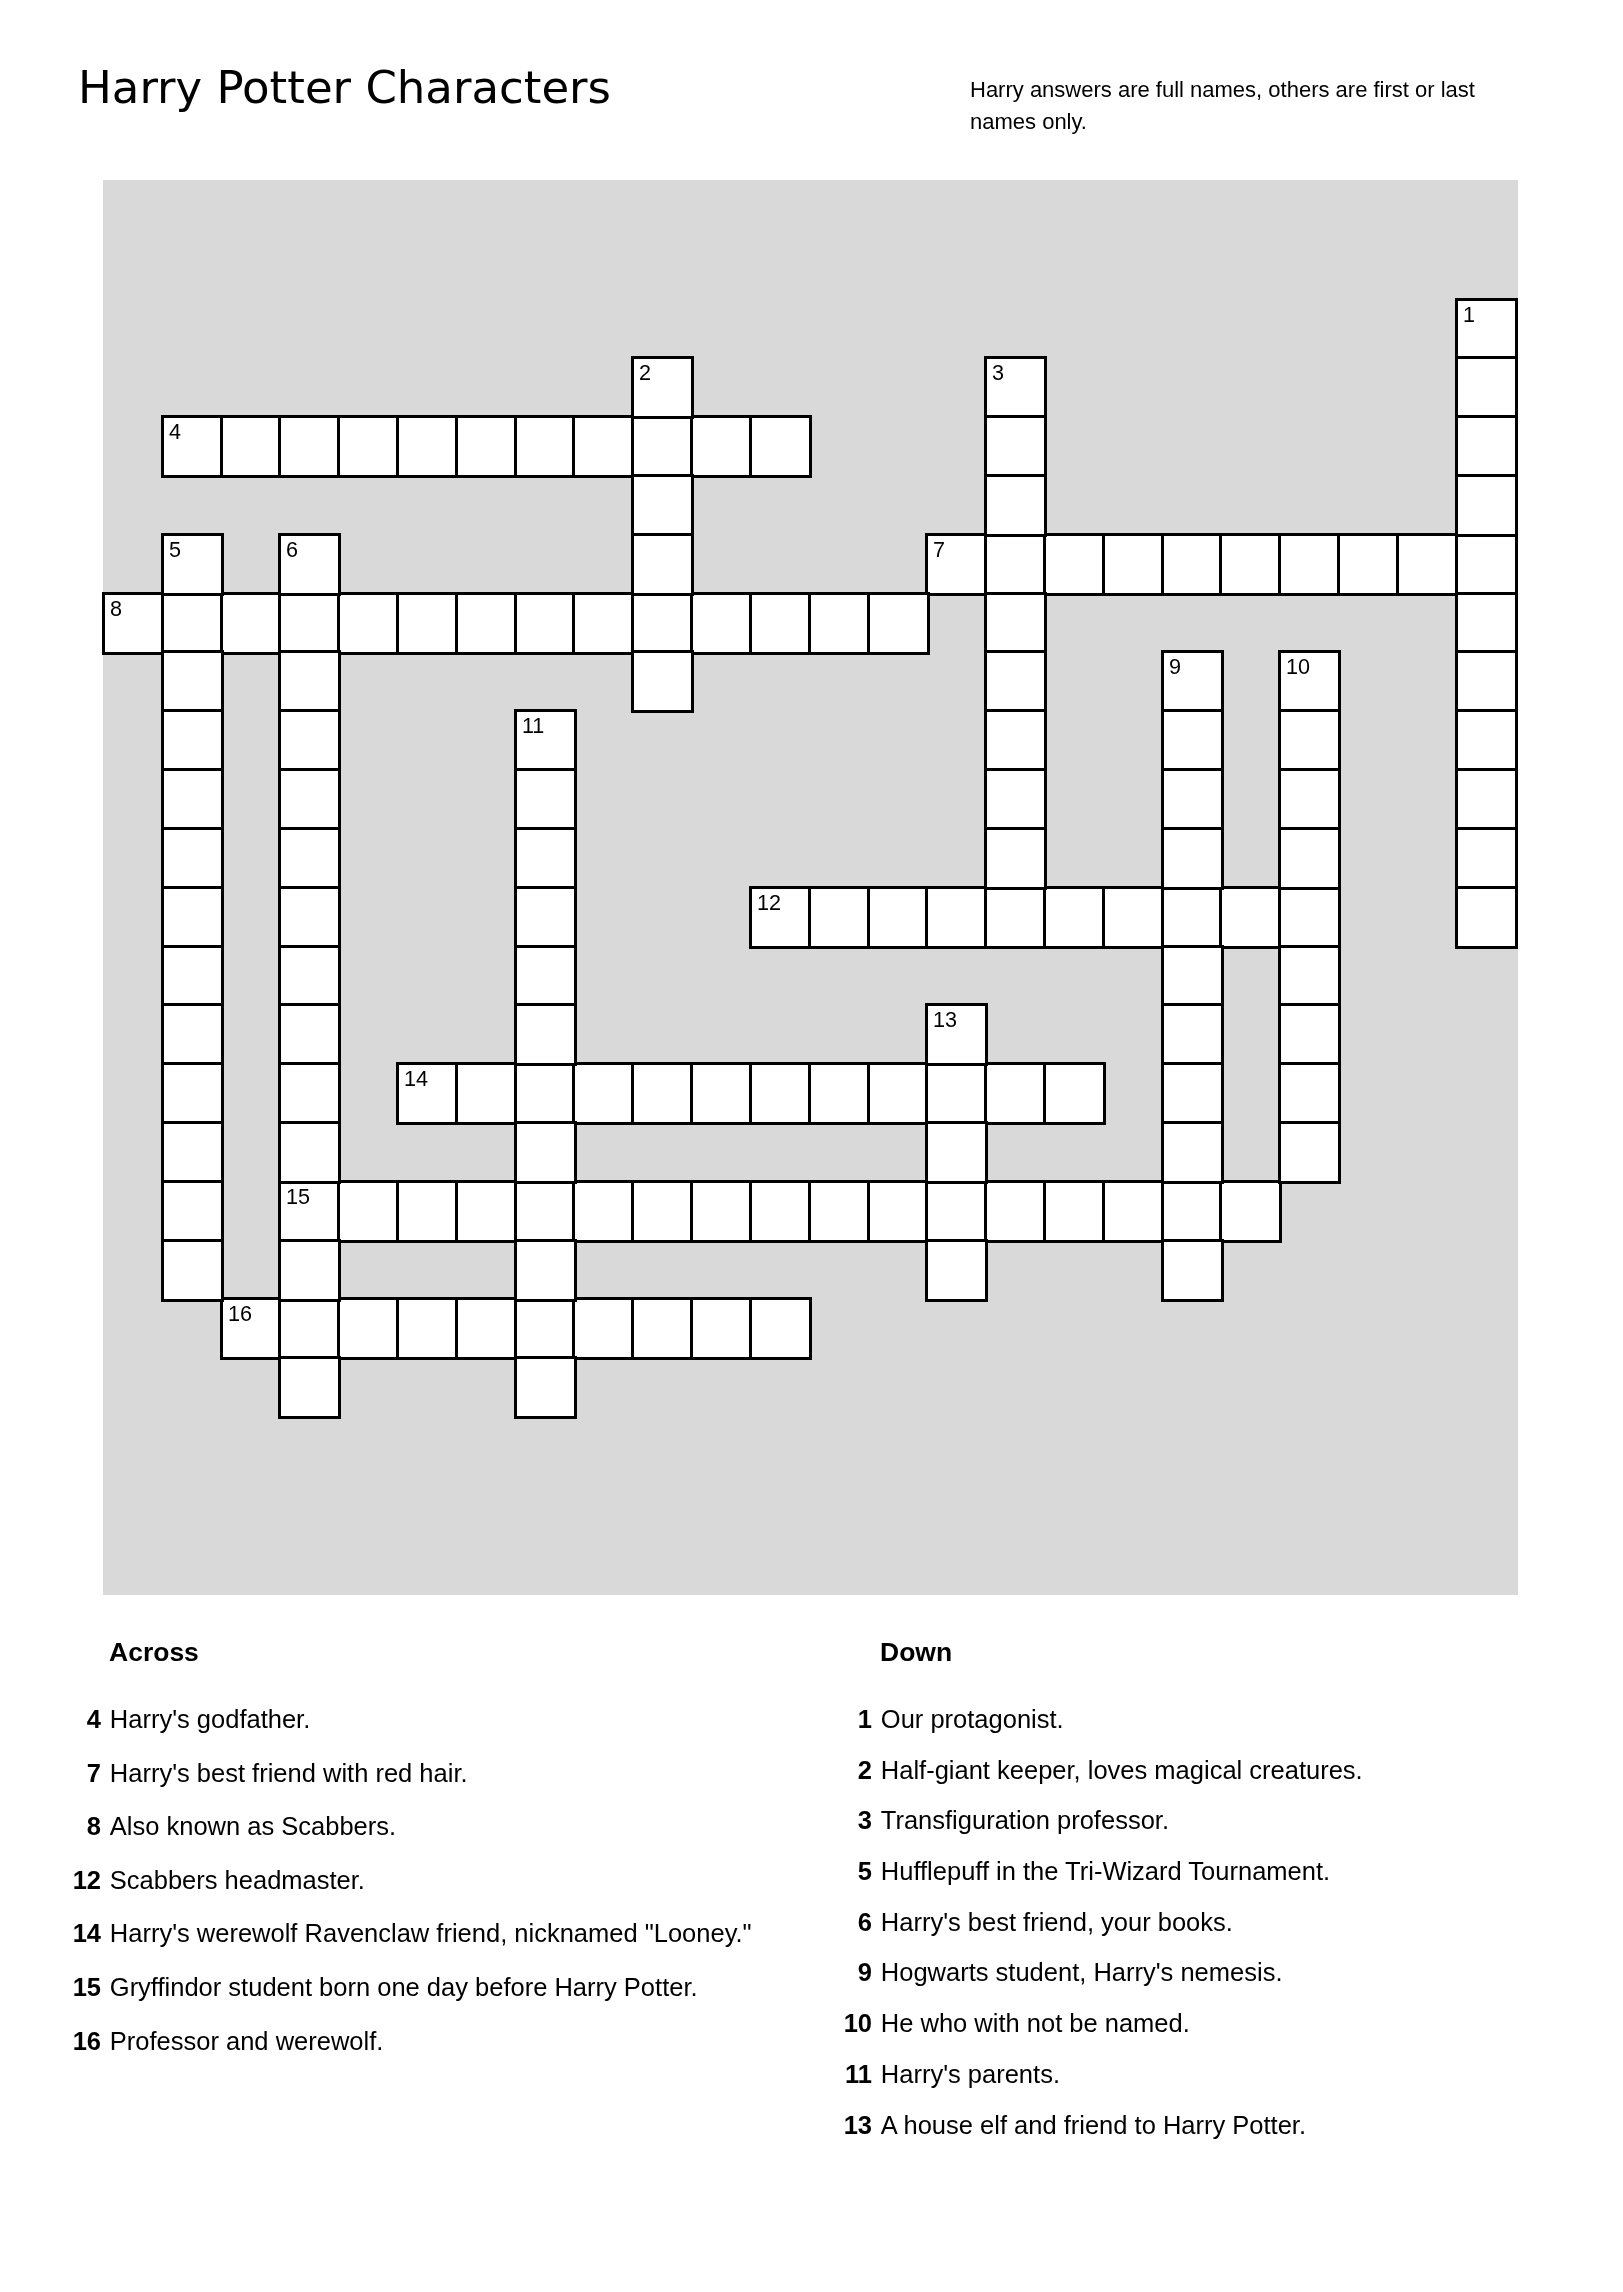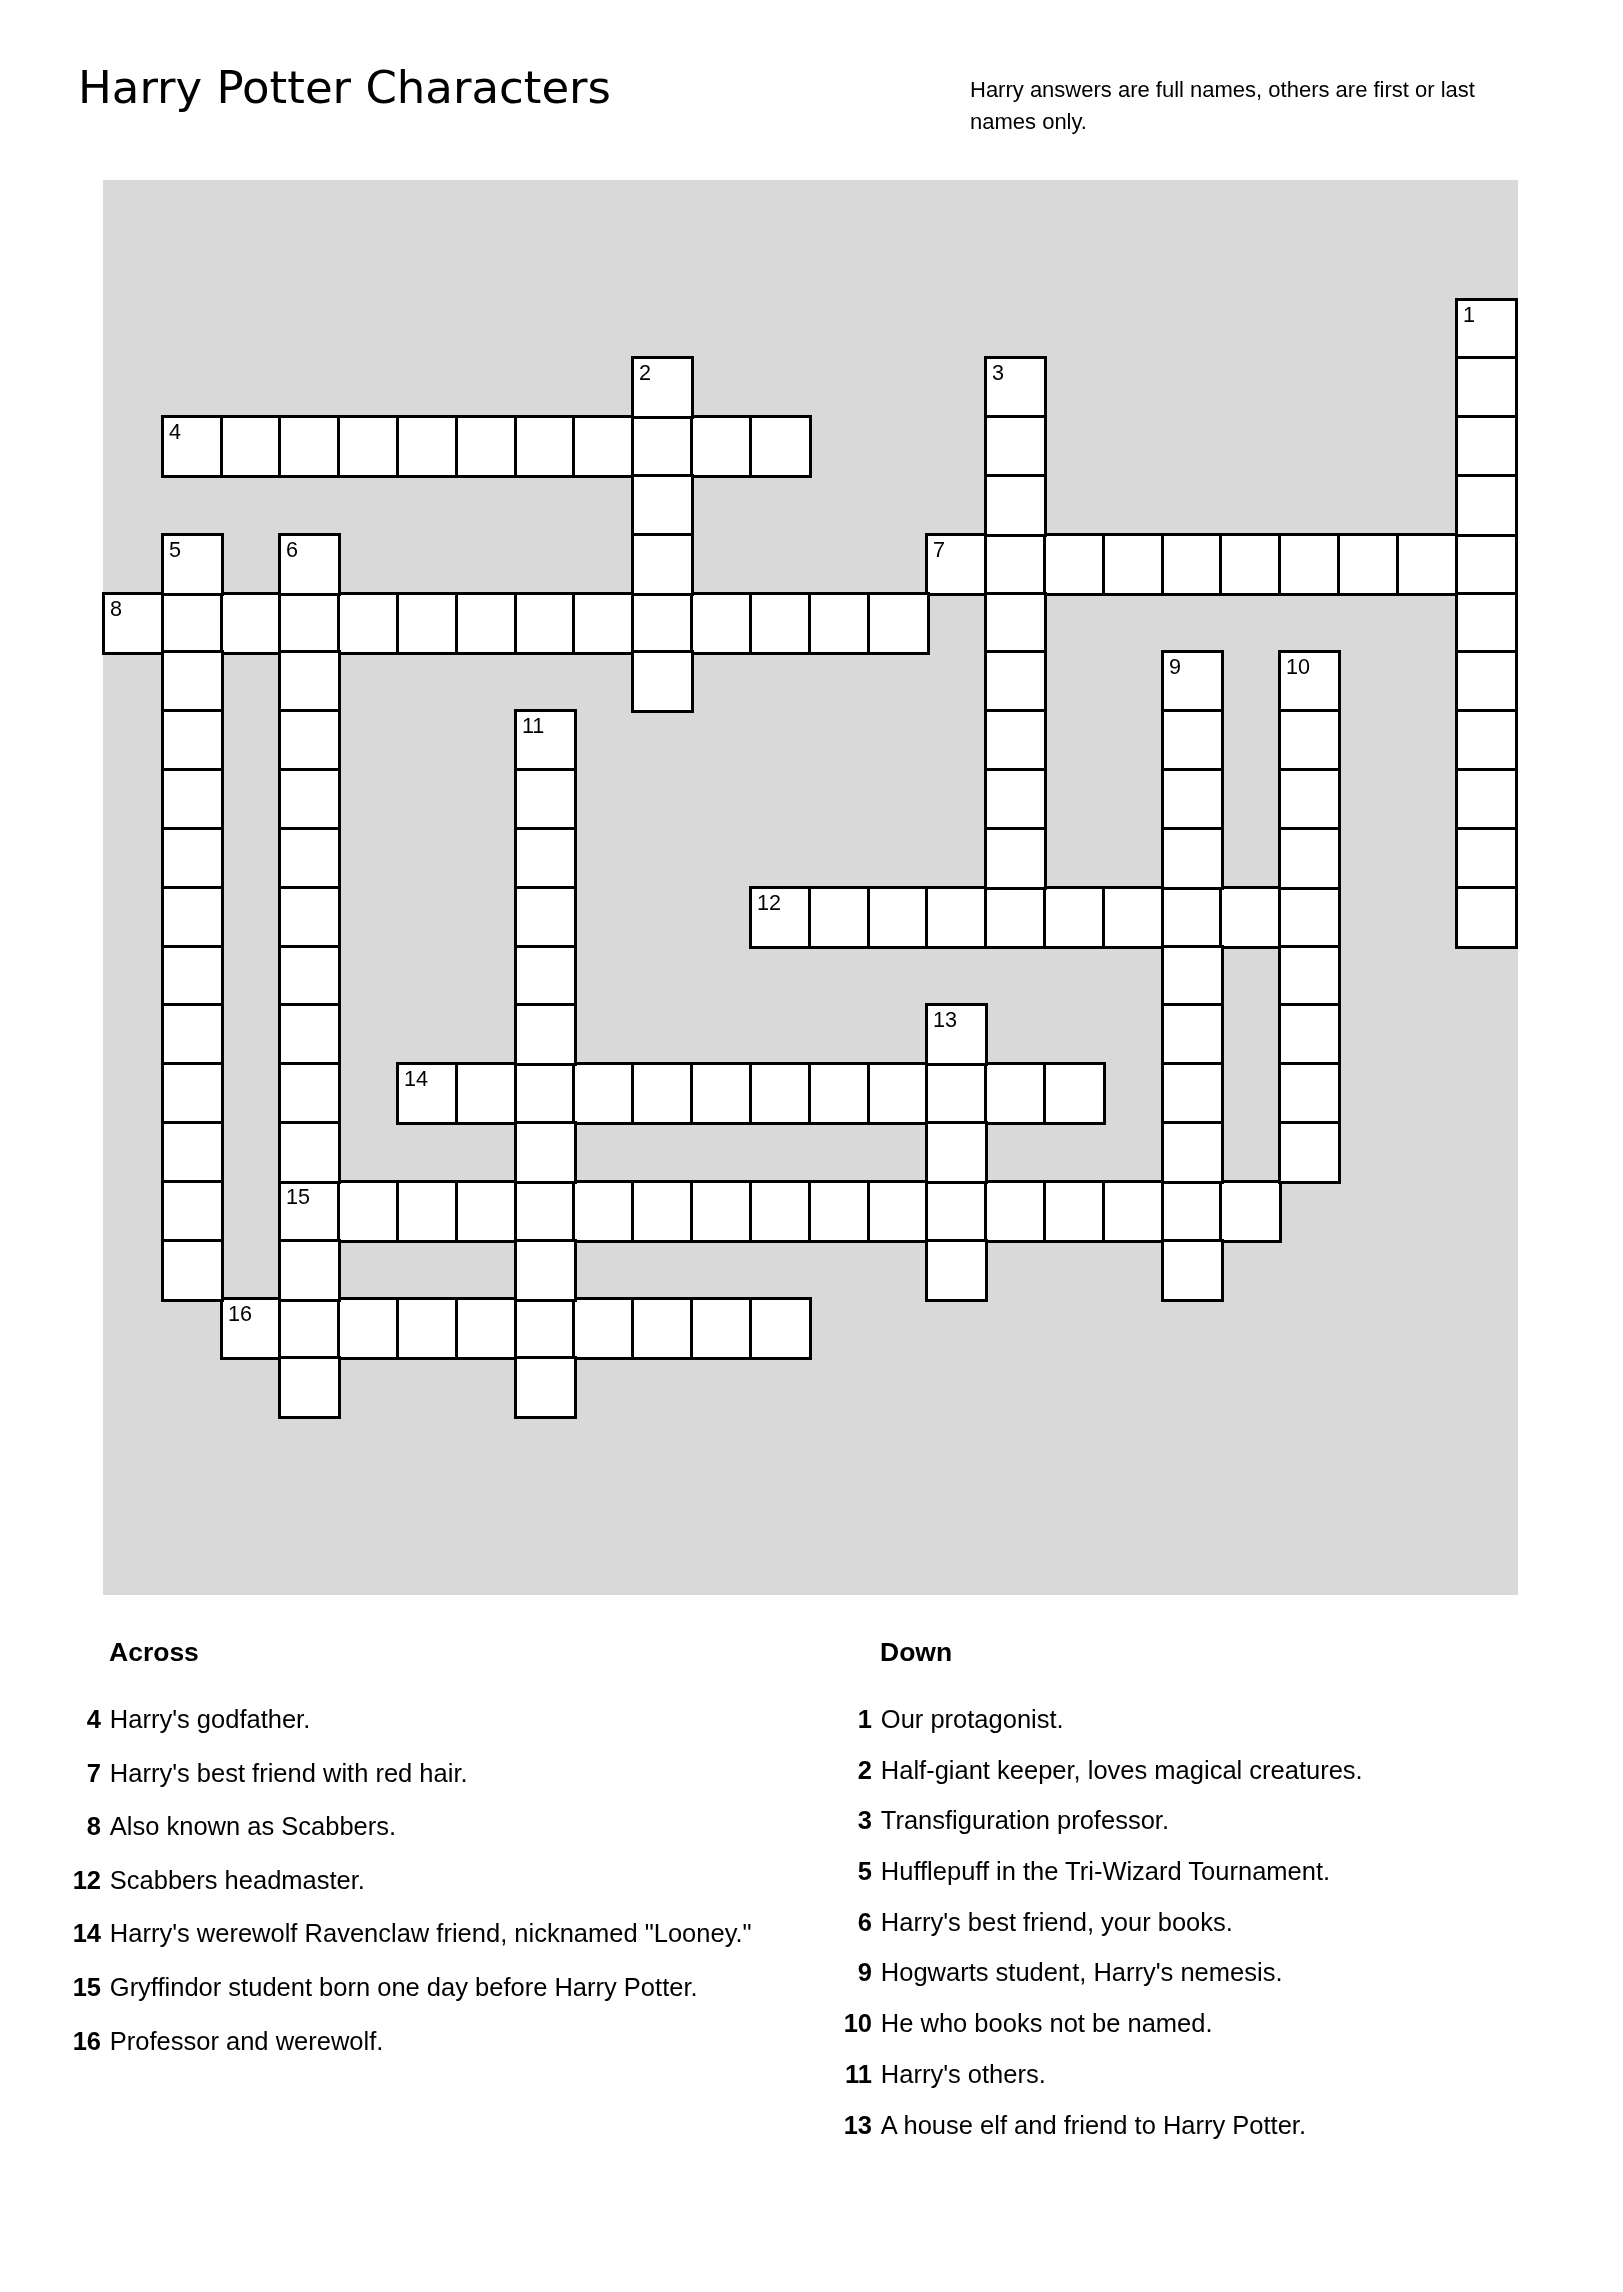--- a/index.html
+++ b/index.html
@@ -330,25 +330,25 @@
           <div class="clue">
             <div class="cnum">6</div>
             <div class="ctext">Harry's best friend, your books.</div>
           </div>
           <div class="clue">
             <div class="cnum">9</div>
             <div class="ctext">Hogwarts student, Harry's nemesis.</div>
           </div>
           <div class="clue">
             <div class="cnum">10</div>
-            <div class="ctext">He who books not be named.</div>
+            <div class="ctext">He who with not be named.</div>
           </div>
           <div class="clue">
             <div class="cnum">11</div>
-            <div class="ctext">Harry's others.</div>
+            <div class="ctext">Harry's parents.</div>
           </div>
           <div class="clue">
             <div class="cnum">13</div>
             <div class="ctext">A house elf and friend to Harry Potter.</div>
           </div>
         </div>
     </div>
   </div>
 
 

